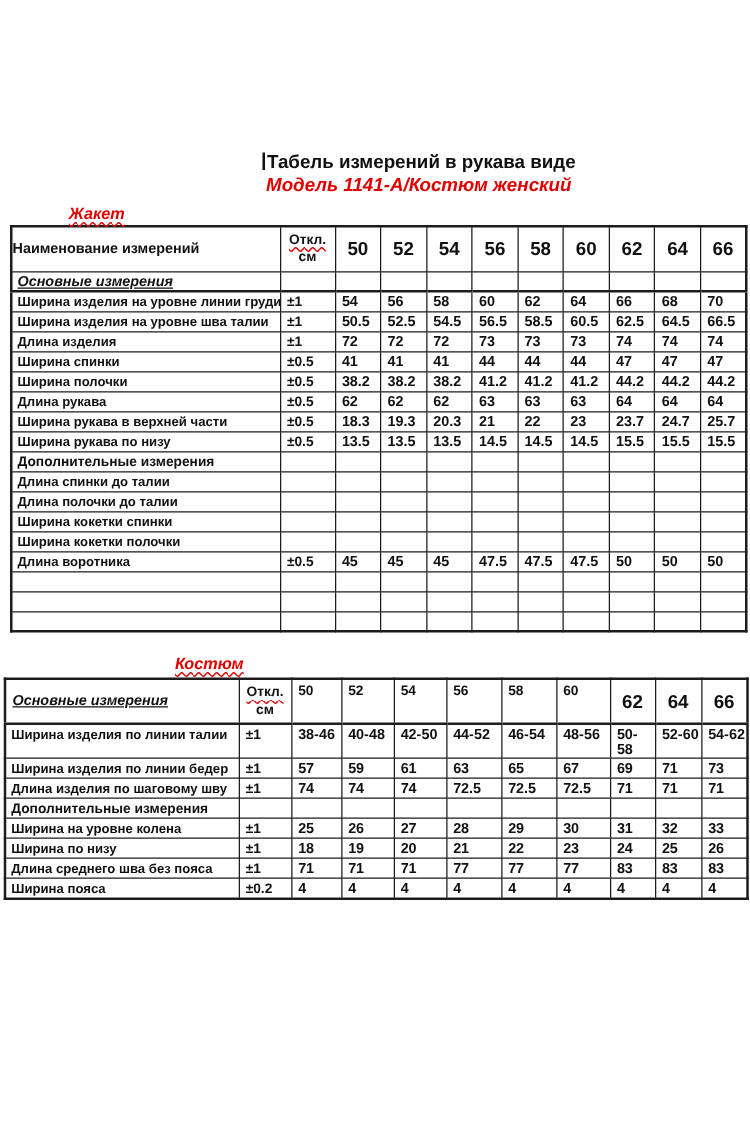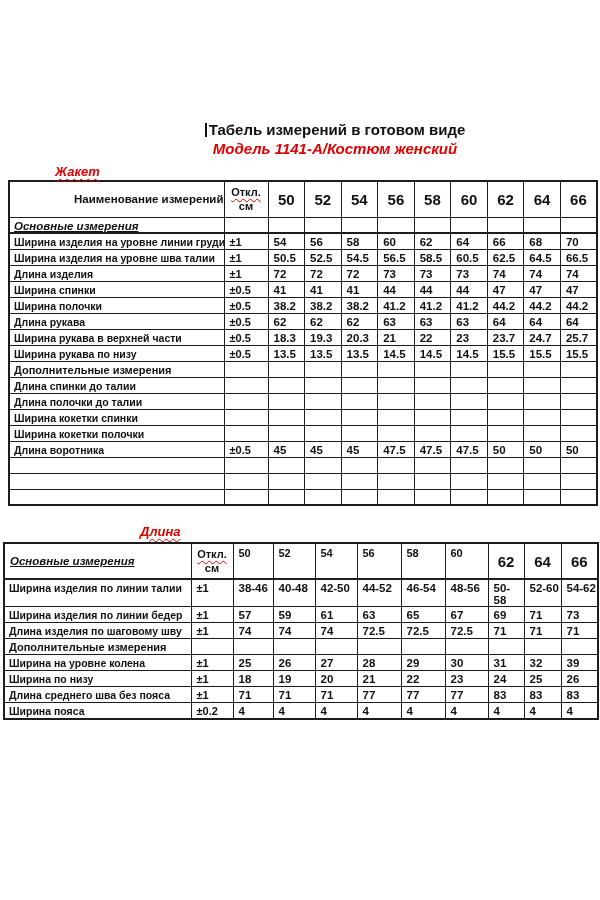--- a/index.html
+++ b/index.html
@@ -23,21 +23,21 @@
   .label-row-jacket{margin:5px 0 1px 55px;height:17px;}
   .label-row-trousers{margin:16px 0 3px 140px;height:17px;}
   
   table.meas-table{border-collapse:collapse;table-layout:fixed;border:2px solid var(--border);background:#fff;}
   table.jacket{width:590px;margin-left:8px;}
   table.trousers{width:594px;margin-left:3px;}
   .meas-table th,.meas-table td{border:1px solid var(--border);padding:0;overflow:hidden;vertical-align:top;}
   .meas-table thead tr{height:36px;}
   .meas-table tbody tr{height:16px;}
   
-  th.name-h{font-size:11.5px;font-weight:bold;text-align:right;vertical-align:middle;}
+  th.name-h{font-size:11.5px;font-weight:bold;text-align:left;vertical-align:middle;}
   .trousers th.name-h{text-align:left;padding-left:5px;font-style:italic;text-decoration:underline;}
   th.dev-h{font-size:11px;font-weight:bold;text-align:center;vertical-align:middle;line-height:14px;}
   .dev-word{text-decoration:underline;text-decoration-style:wavy;text-decoration-color:var(--red);text-decoration-thickness:1px;text-underline-offset:2px;margin-top:30px;}
   .dev-unit{font-weight:bold;}
   th.size{font-size:15px;font-weight:bold;text-align:center;vertical-align:middle;}
   .trousers th.size{font-size:11px;text-align:left;vertical-align:top;padding:3px 0 0 5px;}
   .trousers th.size.big{font-size:15px;text-align:center;vertical-align:middle;padding:0;}
   .trousers thead th{border-bottom:2px solid var(--border);}
   
   td.name{font-size:10.5px;font-weight:bold;padding:2px 1px 0 4px;line-height:12px;}
@@ -47,21 +47,21 @@
   .jacket tr.r-section-underline td{border-bottom:2px solid var(--border);}
   td.dev{font-size:11px;font-weight:bold;padding:2px 0 0 5px;line-height:12px;}
   td.val{font-size:11.5px;font-weight:bold;padding:2px 1px 0 5px;line-height:12px;overflow-wrap:break-word;}
 </style>
 </head>
 <body>
 
 <div>
 
   <div class="title-row">
-    <span class="caret"></span><span class="doc-title">Табель измерений в готовом виде</span>
+    <span class="caret"></span><span class="doc-title">Табель измерений в рукава виде</span>
   </div>
   <div class="doc-subtitle">Модель 1141-А/Костюм женский</div>
 
   <div class="label-row-jacket">
     <span class="section-label">Жакет</span>
   </div>
 
   <table class="meas-table jacket">
     <colgroup>
       <col style="width:215px">
@@ -323,21 +323,21 @@
           <td class="val"></td>
           <td class="val"></td>
           <td class="val"></td>
           <td class="val"></td>
           <td class="val"></td>
         </tr>
       </tbody>
     </table>
 
   <div class="label-row-trousers">
-    <span class="section-label">Длина</span>
+    <span class="section-label">Костюм</span>
   </div>
 
   <table class="meas-table trousers">
     <colgroup>
       <col style="width:187px">
         <col style="width:42px">
       <col style="width:40px">
         <col style="width:42px">
         <col style="width:42px">
       <col style="width:44px">
@@ -419,21 +419,21 @@
           <td class="name">Ширина на уровне колена</td>
           <td class="dev">±1</td>
           <td class="val">25</td>
           <td class="val">26</td>
           <td class="val">27</td>
           <td class="val">28</td>
           <td class="val">29</td>
           <td class="val">30</td>
           <td class="val">31</td>
           <td class="val">32</td>
-          <td class="val">39</td>
+          <td class="val">33</td>
         </tr>
         <tr>
           <td class="name">Ширина по низу</td>
           <td class="dev">±1</td>
           <td class="val">18</td>
           <td class="val">19</td>
           <td class="val">20</td>
           <td class="val">21</td>
           <td class="val">22</td>
           <td class="val">23</td>

